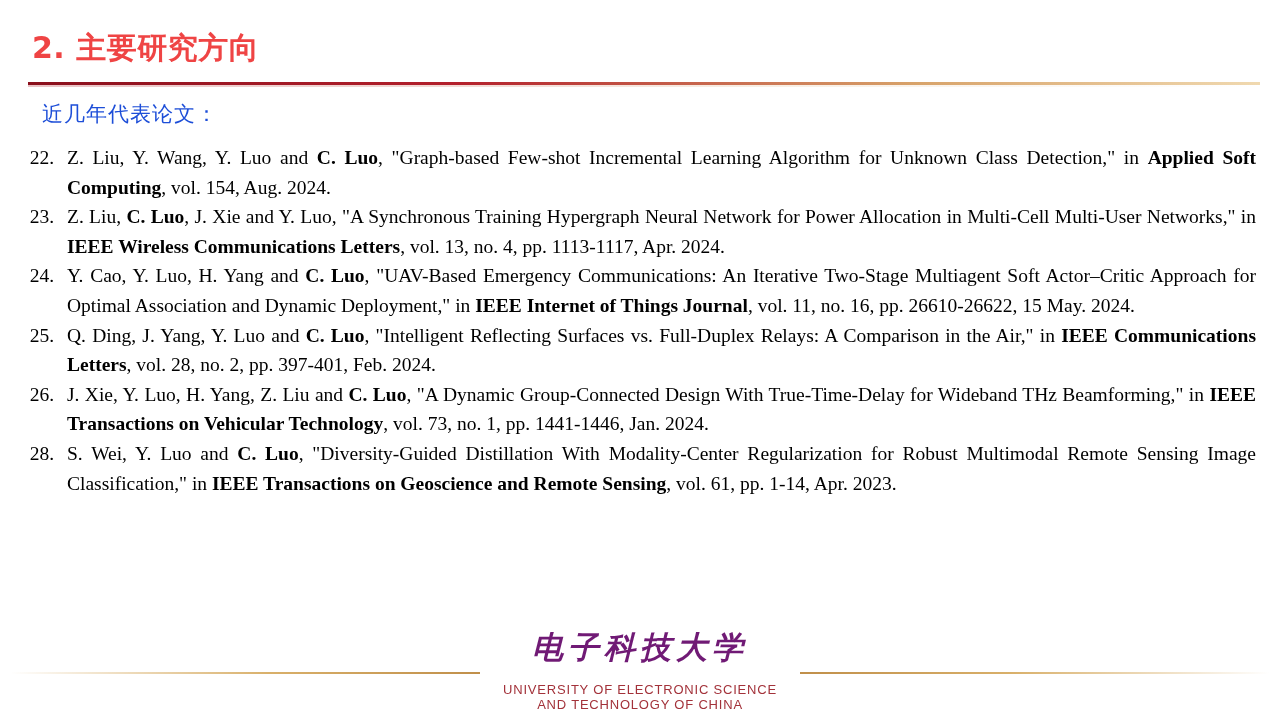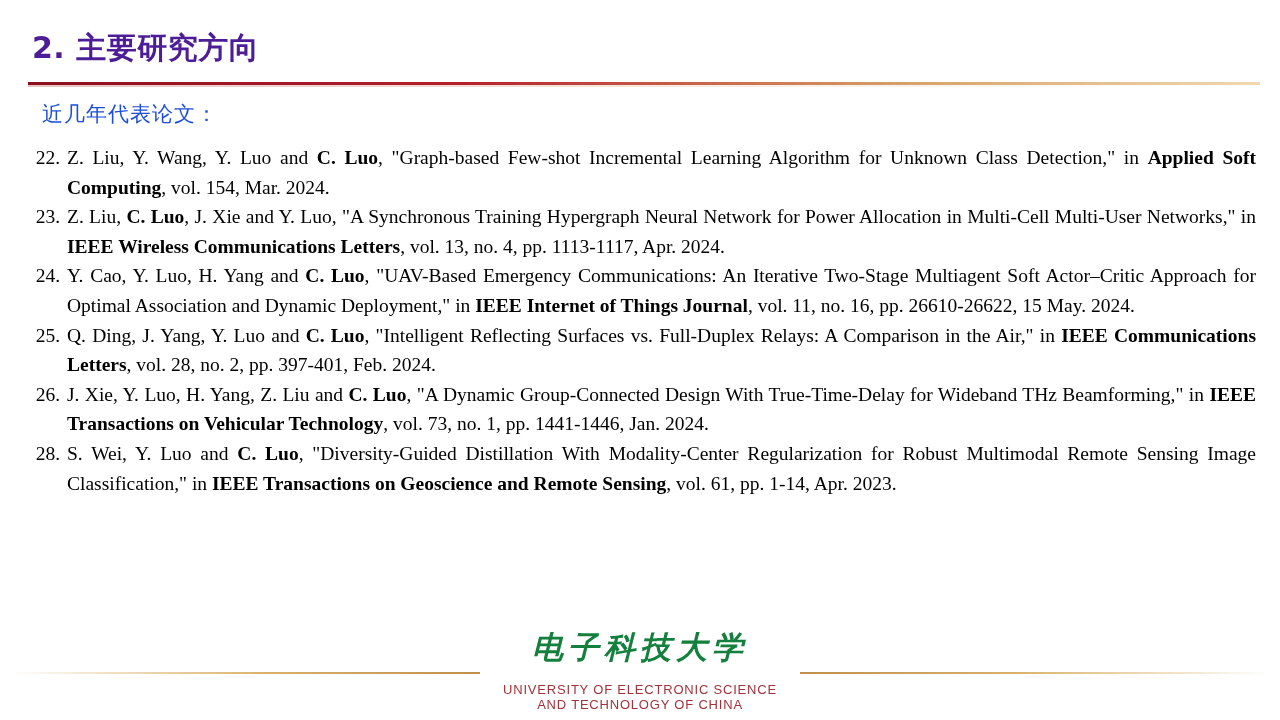--- a/index.html
+++ b/index.html
@@ -23,21 +23,21 @@
   }
 
   
   .slide-title {
     position: absolute;
     left: 32px;
     top: 28px;
     font-family: "DejaVu Sans", sans-serif;
     font-weight: bold;
     font-size: 30px;
-    color: #4c1d95;
+    color: #ef4444;
     letter-spacing: 0.5px;
     white-space: nowrap;
   }
 
   
   .title-rule {
     position: absolute;
     left: 28px;
     top: 82px;
     width: 1232px;
@@ -75,21 +75,21 @@
     color: #000000;
   }
   .ref-item {
     display: flex;
     align-items: flex-start;
     margin-bottom: 0px;
   }
   .ref-num {
     flex: 0 0 auto;
     width: 36px;
-    text-align: right;
+    text-align: center;
     padding-right: 7px;
     white-space: nowrap;
   }
   .ref-text {
     flex: 1 1 auto;
     text-align: justify;
     text-justify: inter-word;
     hyphens: none;
   }
   .ref-text b {
@@ -120,21 +120,21 @@
     left: 50%;
     transform: translateX(-50%);
     bottom: 8px;
     width: 300px;
     text-align: center;
   }
   .logo-cn {
     font-family: "DejaVu Serif", serif;
     font-weight: bold;
     font-size: 31px;
-    color: #15803d;
+    color: #701a75;
     letter-spacing: 5px;
     line-height: 36px;
     font-style: italic;
   }
   .logo-en {
     font-family: "Liberation Sans", sans-serif;
     font-size: 13px;
     color: #a3323a;
     letter-spacing: 0.8px;
     margin-top: 17px;
@@ -148,21 +148,21 @@
   <div class="slide-title">2. 主要研究方向</div>
 
   <div class="title-rule"></div>
   <div class="title-rule-soft"></div>
 
   <div class="subheading">近几年代表论文：</div>
 
   <div class="ref-list">
       <div class="ref-item">
         <div class="ref-num">22.</div>
-        <div class="ref-text"><span>Z. Liu, Y. Wang, Y. Luo and </span><b>C. Luo</b><span>, "Graph-based Few-shot Incremental Learning Algorithm for Unknown Class Detection," in </span><b>Applied Soft Computing</b><span>, vol. 154, Mar. 2024.</span></div>
+        <div class="ref-text"><span>Z. Liu, Y. Wang, Y. Luo and </span><b>C. Luo</b><span>, "Graph-based Few-shot Incremental Learning Algorithm for Unknown Class Detection," in </span><b>Applied Soft Computing</b><span>, vol. 154, Aug. 2024.</span></div>
       </div>
       <div class="ref-item">
         <div class="ref-num">23.</div>
         <div class="ref-text"><span>Z. Liu, </span><b>C. Luo</b><span>, J. Xie and Y. Luo, "A Synchronous Training Hypergraph Neural Network for Power Allocation in Multi-Cell Multi-User Networks," in </span><b>IEEE Wireless Communications Letters</b><span>, vol. 13, no. 4, pp. 1113-1117, Apr. 2024.</span></div>
       </div>
       <div class="ref-item">
         <div class="ref-num">24.</div>
         <div class="ref-text"><span>Y. Cao, Y. Luo, H. Yang and </span><b>C. Luo</b><span>, "UAV-Based Emergency Communications: An Iterative Two-Stage Multiagent Soft Actor–Critic Approach for Optimal Association and Dynamic Deployment," in </span><b>IEEE Internet of Things Journal</b><span>, vol. 11, no. 16, pp. 26610-26622, 15 May. 2024.</span></div>
       </div>
       <div class="ref-item">

